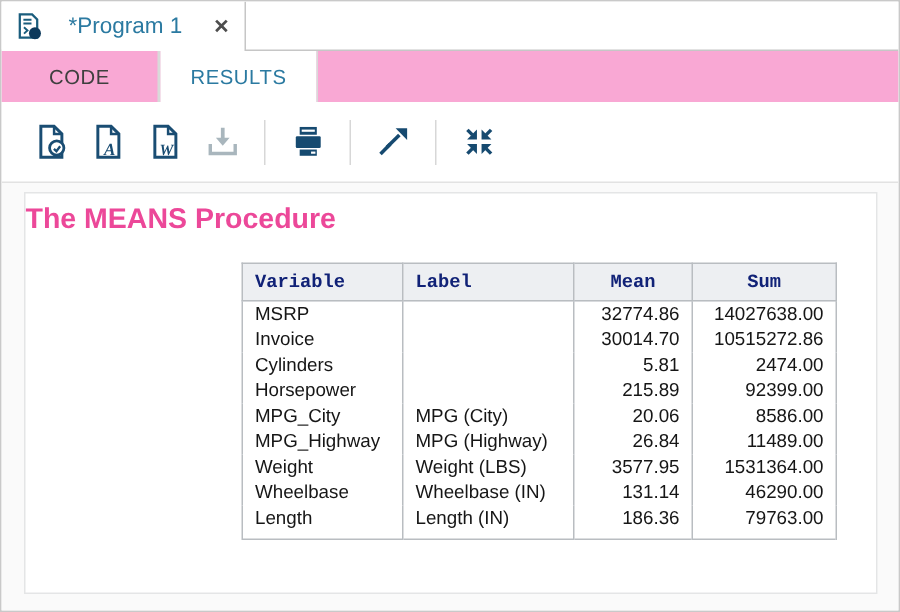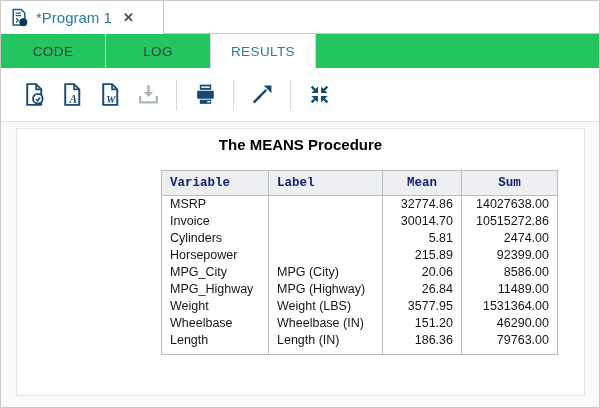--- a/index.html
+++ b/index.html
@@ -3,43 +3,43 @@
 <meta charset="utf-8">
 <style>
   * { margin:0; padding:0; box-sizing:border-box; }
   html,body { width:600px; height:408px; background:#fff; font-family:"Liberation Sans", sans-serif; }
   .frame { position:relative; width:600px; height:408px; border:1px solid #c9c9c9; background:#fff; overflow:hidden; }
 
   
   .doc-tabbar { position:relative; height:33px; background:#ffffff; border-bottom:1px solid #c6c6c6; }
   .doc-tab { position:absolute; left:0; top:0; height:33px; width:163px; background:#fff;
              border-right:1px solid #c6c6c6; display:flex; align-items:center; gap:7px;
-             padding:0 10px 0 9px; z-index:2; }
+             padding:0 10px 0 9px; z-index:2;justify-content:space-between; }
   .doc-tab-title { color:#2b7aa1; font-size:15px; white-space:nowrap; }
   .doc-tab-close { color:#4d4d4d; font-size:13px; font-weight:bold; cursor:pointer; margin-left:4px; }
 
   
-  .view-tabs { height:34px; background:#22c55e; display:flex; align-items:stretch; }
+  .view-tabs { height:34px; background:#f9a8d4; display:flex; align-items:stretch; }
   .view-tab { width:104px; display:flex; align-items:center; justify-content:center;
               font-size:13.5px; letter-spacing:.4px; color:#3f3f3f; cursor:pointer; }
   .view-tab.active { background:#ffffff; color:#2b7aa1;text-align:center; }
   .vsep { width:1px; background:#d9d9d9; }
 
   
   .toolbar { height:54px; background:#fff; border-bottom:1px solid #e2e2e2;
              display:flex; align-items:center; padding-left:14px; }
   .tb-btn { width:38px; height:38px; display:flex; align-items:center; justify-content:center;
             cursor:pointer; border-radius:2px; }
   .tb-sep { width:1px; height:30px; background:#d7d7d7; margin:0 9px; }
 
   
   .content { position:relative; height:285px; background:#fafafa; }
   .results-panel { position:absolute; left:15px; top:6px; width:569px; height:268px;
                    background:#ffffff; border:1px solid #e4e5e6; overflow:hidden; }
-  .proc-title { margin-top:7px; text-align:center; font-size:15px; font-weight:bold; color:#000000; }
+  .proc-title { margin-top:7px; text-align:left; font-size:19px; font-weight:bold; color:#ec4899; }
 
   table.means { border-collapse:collapse; margin:17px 0 0 144px; border:1px solid #b9bdc1;
                 font-size:12.5px; table-layout:fixed; }
   table.means col.c-var { width:107px; }
   table.means col.c-lbl { width:114px; }
   table.means col.c-mean { width:79px; }
   table.means col.c-sum { width:96px; }
   table.means thead th { background:#edeff2; color:#112277; font-weight:bold;
                          border:1px solid #b9bdc1; padding:5px 8px; text-align:left; font-size:12.5px;font-family:Liberation Mono, monospace; }
   table.means thead th.num { text-align:center;margin-left:44px; }
@@ -68,21 +68,20 @@
         </svg>
       </span>
       <span class="doc-tab-title">*Program 1</span>
       <span class="doc-tab-close">✕</span>
     </div>
   </div>
 
   <div class="view-tabs">
     <div class="view-tab">CODE</div>
     <div class="vsep"></div>
-    <div class="view-tab">LOG</div>
     <div class="vsep"></div>
     <div class="view-tab active">RESULTS</div>
     <div class="vsep"></div>
   </div>
 
   <div class="toolbar">
 
     <div class="tb-btn">
       <span style="display:flex;">
         <svg width="27" height="27" viewBox="0 0 26 26">
@@ -226,21 +225,21 @@
             </tr>
             <tr>
               <td>Weight</td>
               <td>Weight (LBS)</td>
               <td class="num">3577.95</td>
               <td class="num">1531364.00</td>
             </tr>
             <tr>
               <td>Wheelbase</td>
               <td>Wheelbase (IN)</td>
-              <td class="num">151.20</td>
+              <td class="num">131.14</td>
               <td class="num">46290.00</td>
             </tr>
             <tr>
               <td>Length</td>
               <td>Length (IN)</td>
               <td class="num">186.36</td>
               <td class="num">79763.00</td>
             </tr>
           </tbody>
       </table>

